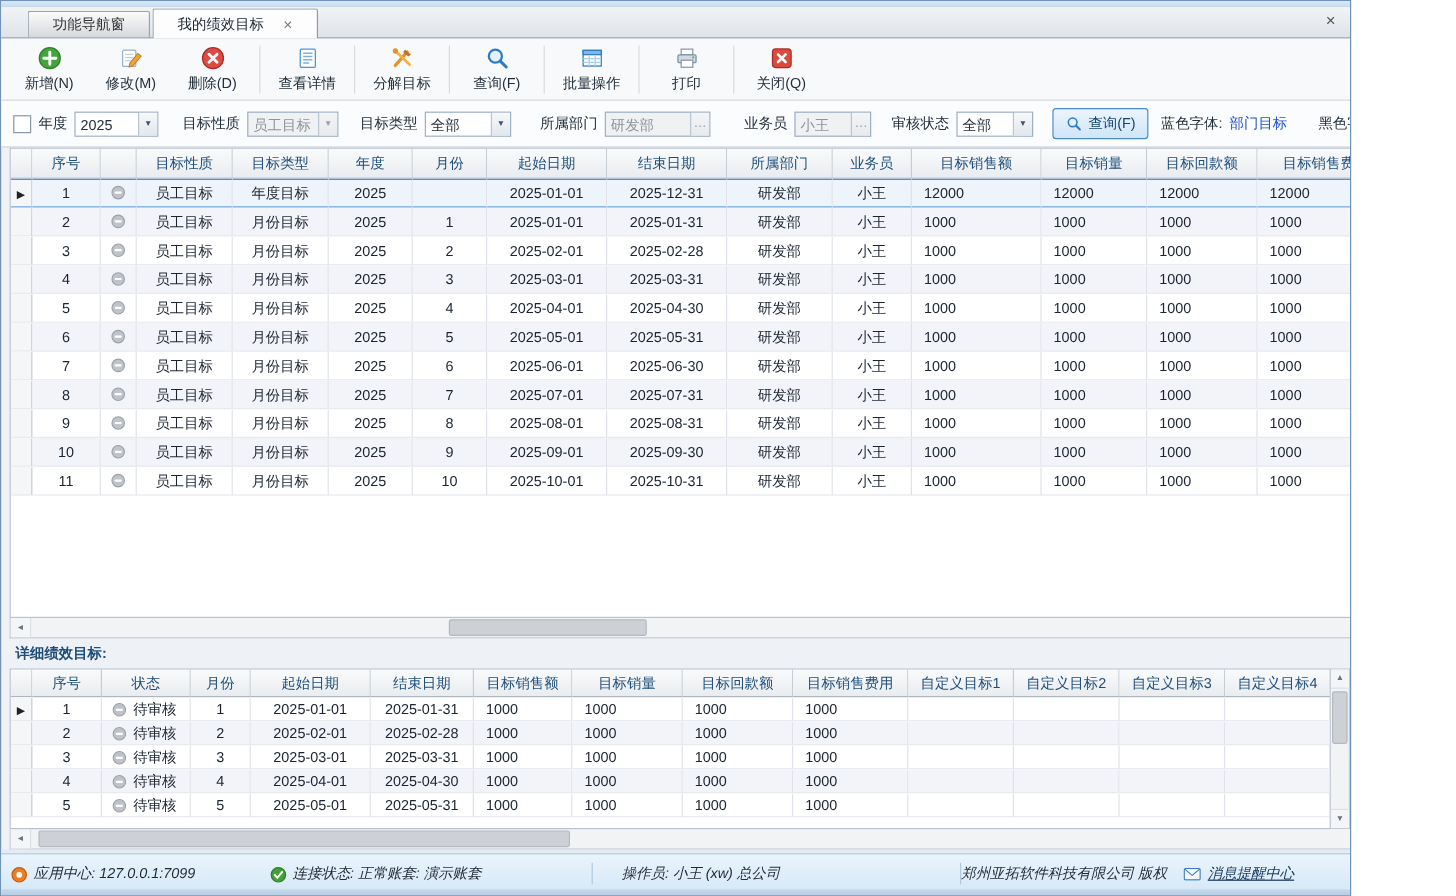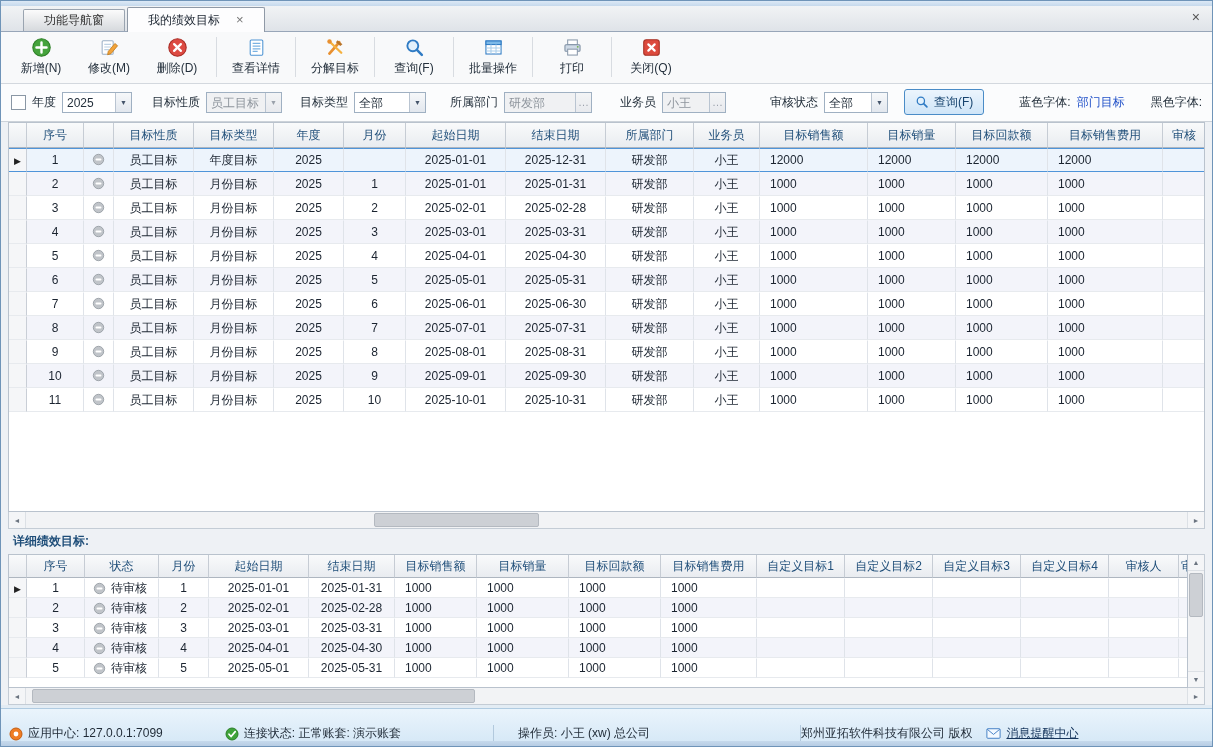--- a/index.html
+++ b/index.html
@@ -1,17 +1,17 @@
 <!DOCTYPE html>
 <html><head>
 <meta charset="utf-8">
 <style>
   html,body{margin:0;padding:0;background:#fff;}
   body{font-family:"Liberation Sans","DejaVu Sans",sans-serif;font-size:12px;color:#1b2430;}
-  .window{position:relative;width:1213px;height:747px;border:1px solid #6f94b8;box-sizing:border-box;
+  .window{position:relative;width:1126px;height:747px;border:1px solid #6f94b8;box-sizing:border-box;
           background:#eef1f5;display:flex;flex-direction:column;overflow:hidden;}
   
   .top-frame{height:5px;background:linear-gradient(#dce9f6,#c6d9ec);}
   .tabstrip{height:26px;background:linear-gradient(#f1f3f5,#dfe3e8);border-bottom:1px solid #98a6b8;
             display:flex;align-items:flex-end;position:relative;box-sizing:border-box;}
   .tab{height:21px;line-height:21px;padding:0 20px;margin-right:2px;border:1px solid #9aa4b0;border-bottom:none;
        border-radius:2px 2px 0 0;background:linear-gradient(#fbfbfb,#d6d9dd);color:#333;white-space:nowrap;}
   .tab.first{margin-left:22px;}
   .tab.active{background:#fdfdfe;height:24px;line-height:24px;color:#1b2430;margin-bottom:-1px;
               display:flex;align-items:center;border-color:#8f99a6;z-index:2;}
@@ -85,21 +85,21 @@
   .vs-btn{height:15px;display:flex;align-items:center;justify-content:center;color:#6b7480;font-size:7px;
           background:#f4f5f7;border-bottom:1px solid #dce0e5;}
   .vs-btn.down{border-bottom:none;border-top:1px solid #dce0e5;}
   .vs-track{flex:1;position:relative;}
   .vs-thumb{position:absolute;left:1px;right:1px;top:2px;height:42%;background:#cdd0d5;border:1px solid #b4b9c0;border-radius:2px;}
   .detail-label{height:25px;display:flex;align-items:center;padding-left:12px;color:#1f4e79;font-weight:600;}
   .spacer3{height:3px;background:#e3ecf4;}
   .bottom-frame{height:5px;background:linear-gradient(#c6d9ec,#b7cde4);}
   
   .statusbar{height:30px;background:linear-gradient(#eaf4fc,#d7e9f7);border-top:1px solid #b0cbe1;display:flex;
-             align-items:flex-start;padding:16px 8px;color:#1f2a36;box-sizing:border-box;white-space:nowrap;overflow:hidden;}
+             align-items:flex-end;padding:4px 8px;color:#1f2a36;box-sizing:border-box;white-space:nowrap;overflow:hidden;font-style:italic;}
   .sb-item{display:inline-flex;align-items:center;gap:5px;flex:none;}
   .sb-icon svg{width:14px;height:14px;display:block;}
   .sb-icon.mail svg{width:15px;height:11px;}
   .sb-div{width:1px;height:18px;background:#b2c9dd;flex:none;}
   .link span:last-child{text-decoration:underline;color:#17365d;}
 </style>
 </head>
 <body>
 
 <div class="window">
@@ -230,21 +230,21 @@
     <span class="flabel" style="margin-left:24px">所属部门</span>
     <div class="combo disabled" style="width:88px">
       <span class="cval">研发部</span>
       <span class="cbtn ebtn">…</span>
     </div>
     <span class="flabel" style="margin-left:28px">业务员</span>
     <div class="combo disabled" style="width:64px">
       <span class="cval">小王</span>
       <span class="cbtn ebtn">…</span>
     </div>
-    <span class="flabel" style="margin-left:44px">审核状态</span>
+    <span class="flabel" style="margin-left:17px">审核状态</span>
     <div class="combo" style="width:64px">
       <span class="cval">全部</span>
       <span class="cbtn">▼</span>
     </div>
     <div class="qbtn">
       <span class="qicon">
           <svg viewBox="0 0 20 20">
             <circle cx="8.4" cy="8.4" r="5.2" fill="#e3f1fc" stroke="#2f7bc4" stroke-width="1.8"></circle>
             <path d="M12.3 12.3L17 17" stroke="#2f7bc4" stroke-width="2.4" stroke-linecap="round"></path>
           </svg>

